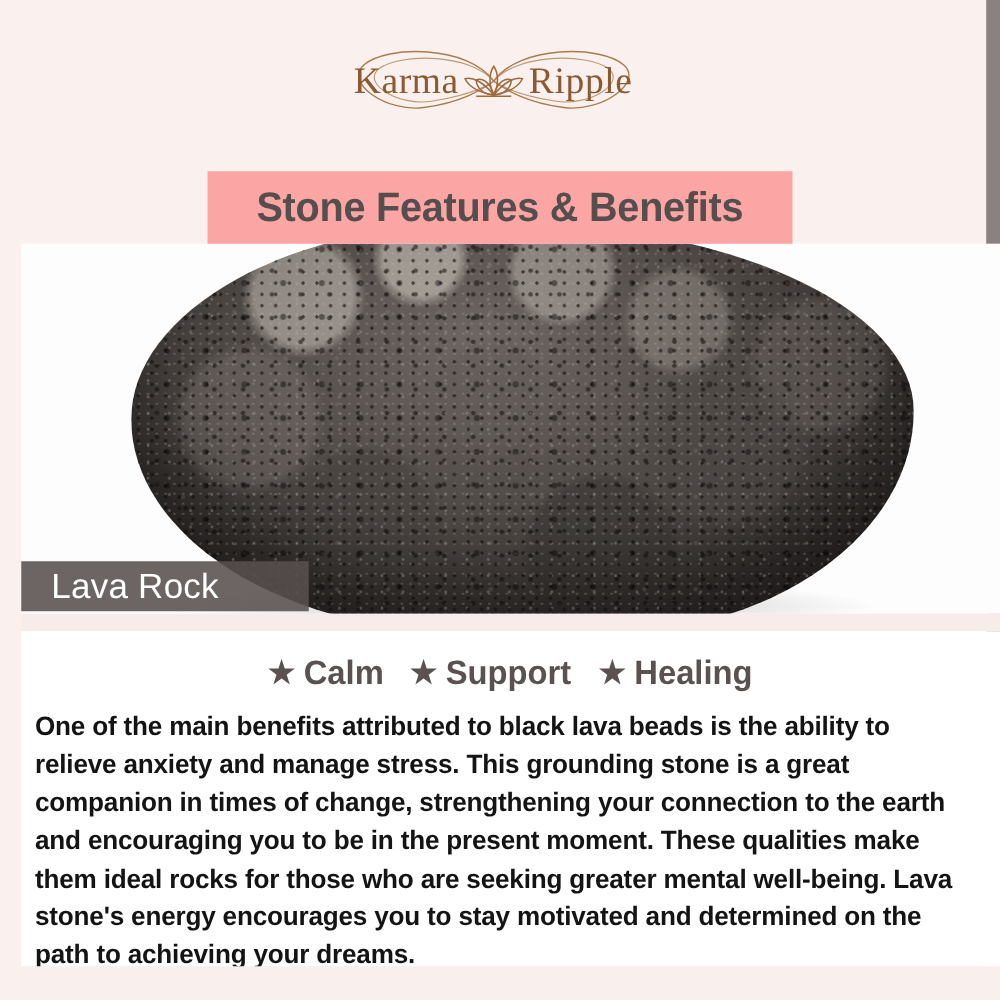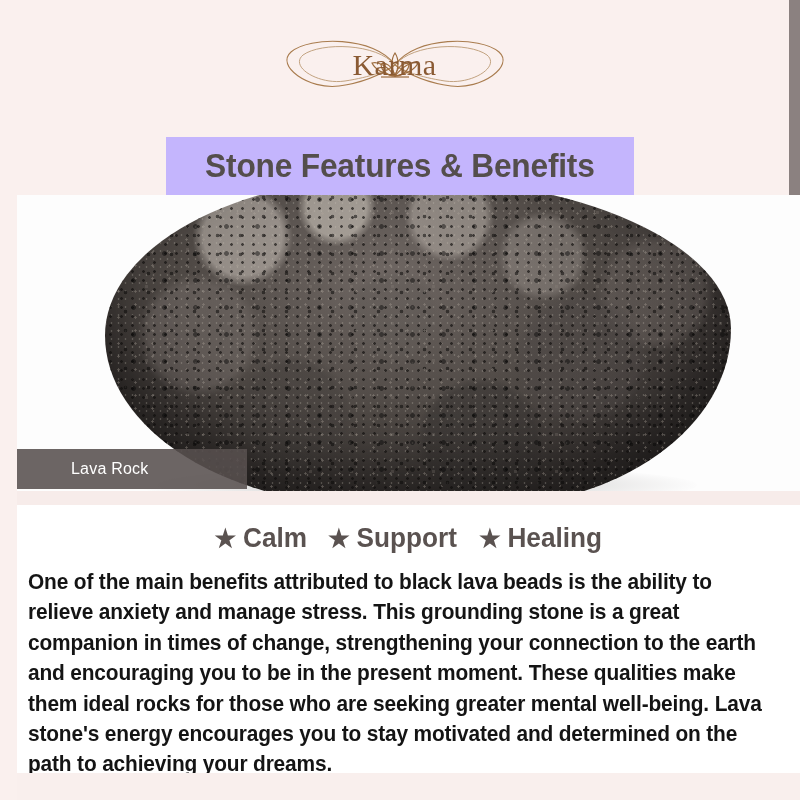--- a/index.html
+++ b/index.html
@@ -129,21 +129,21 @@
   }
   .logo-word { display: inline-block; }
 
   
   .title-banner {
     position: absolute;
     top: 137px;
     left: 166px;
     width: 468px;
     height: 58px;
-    background: #c4b5fd;
+    background: #fca5a5;
     z-index: 7;
     display: flex;
     align-items: center;
     justify-content: center;
   }
   .title-text {
     font-family: "Liberation Sans Narrow", "Liberation Sans", sans-serif;
     font-weight: bold;
     font-size: 33px;
     letter-spacing: -0.2px;
@@ -233,23 +233,23 @@
     width: 230px;
     height: 40px;
     background: rgba(88,80,78,0.88);
     display: flex;
     align-items: center;
     z-index: 8;
   }
   .caption-text {
     color: #ffffff;
     font-family: "Liberation Sans Narrow", "Liberation Sans", sans-serif;
-    font-size: 16px;
+    font-size: 28px;
     letter-spacing: 0.2px;
-    padding-left: 54px;
+    padding-left: 24px;
     white-space: nowrap;
   }
 
   
   .photo-underline {
     position: absolute;
     left: 17px;
     top: 491px;
     width: 783px;
     height: 14px;
@@ -346,20 +346,21 @@
           <path d="M160 42 C 152 42, 146 36, 146 30 C 150 28, 157 31, 160 42 Z"></path>
           <path d="M160 42 C 168 42, 174 36, 174 30 C 170 28, 163 31, 160 42 Z"></path>
           <path d="M160 42 C 156 34, 156 25, 160 19 C 164 25, 164 34, 160 42 Z"></path>
           <path d="M160 42 C 148 40, 140 35, 137 29 C 143 27, 152 32, 160 42 Z"></path>
           <path d="M160 42 C 172 40, 180 35, 183 29 C 177 27, 168 32, 160 42 Z"></path>
           <path d="M146 43 L 174 43"></path>
         </g>
       </svg>
       <div class="logo-text">
         <span class="logo-word">Karma</span>
+        <span class="logo-word">Ripple</span>
       </div>
     </div>
   </div>
 
   <div class="title-banner">
     <div class="title-text">Stone Features &amp; Benefits</div>
   </div>
 
   <div class="photo-block">
     <div class="rock-stage">

